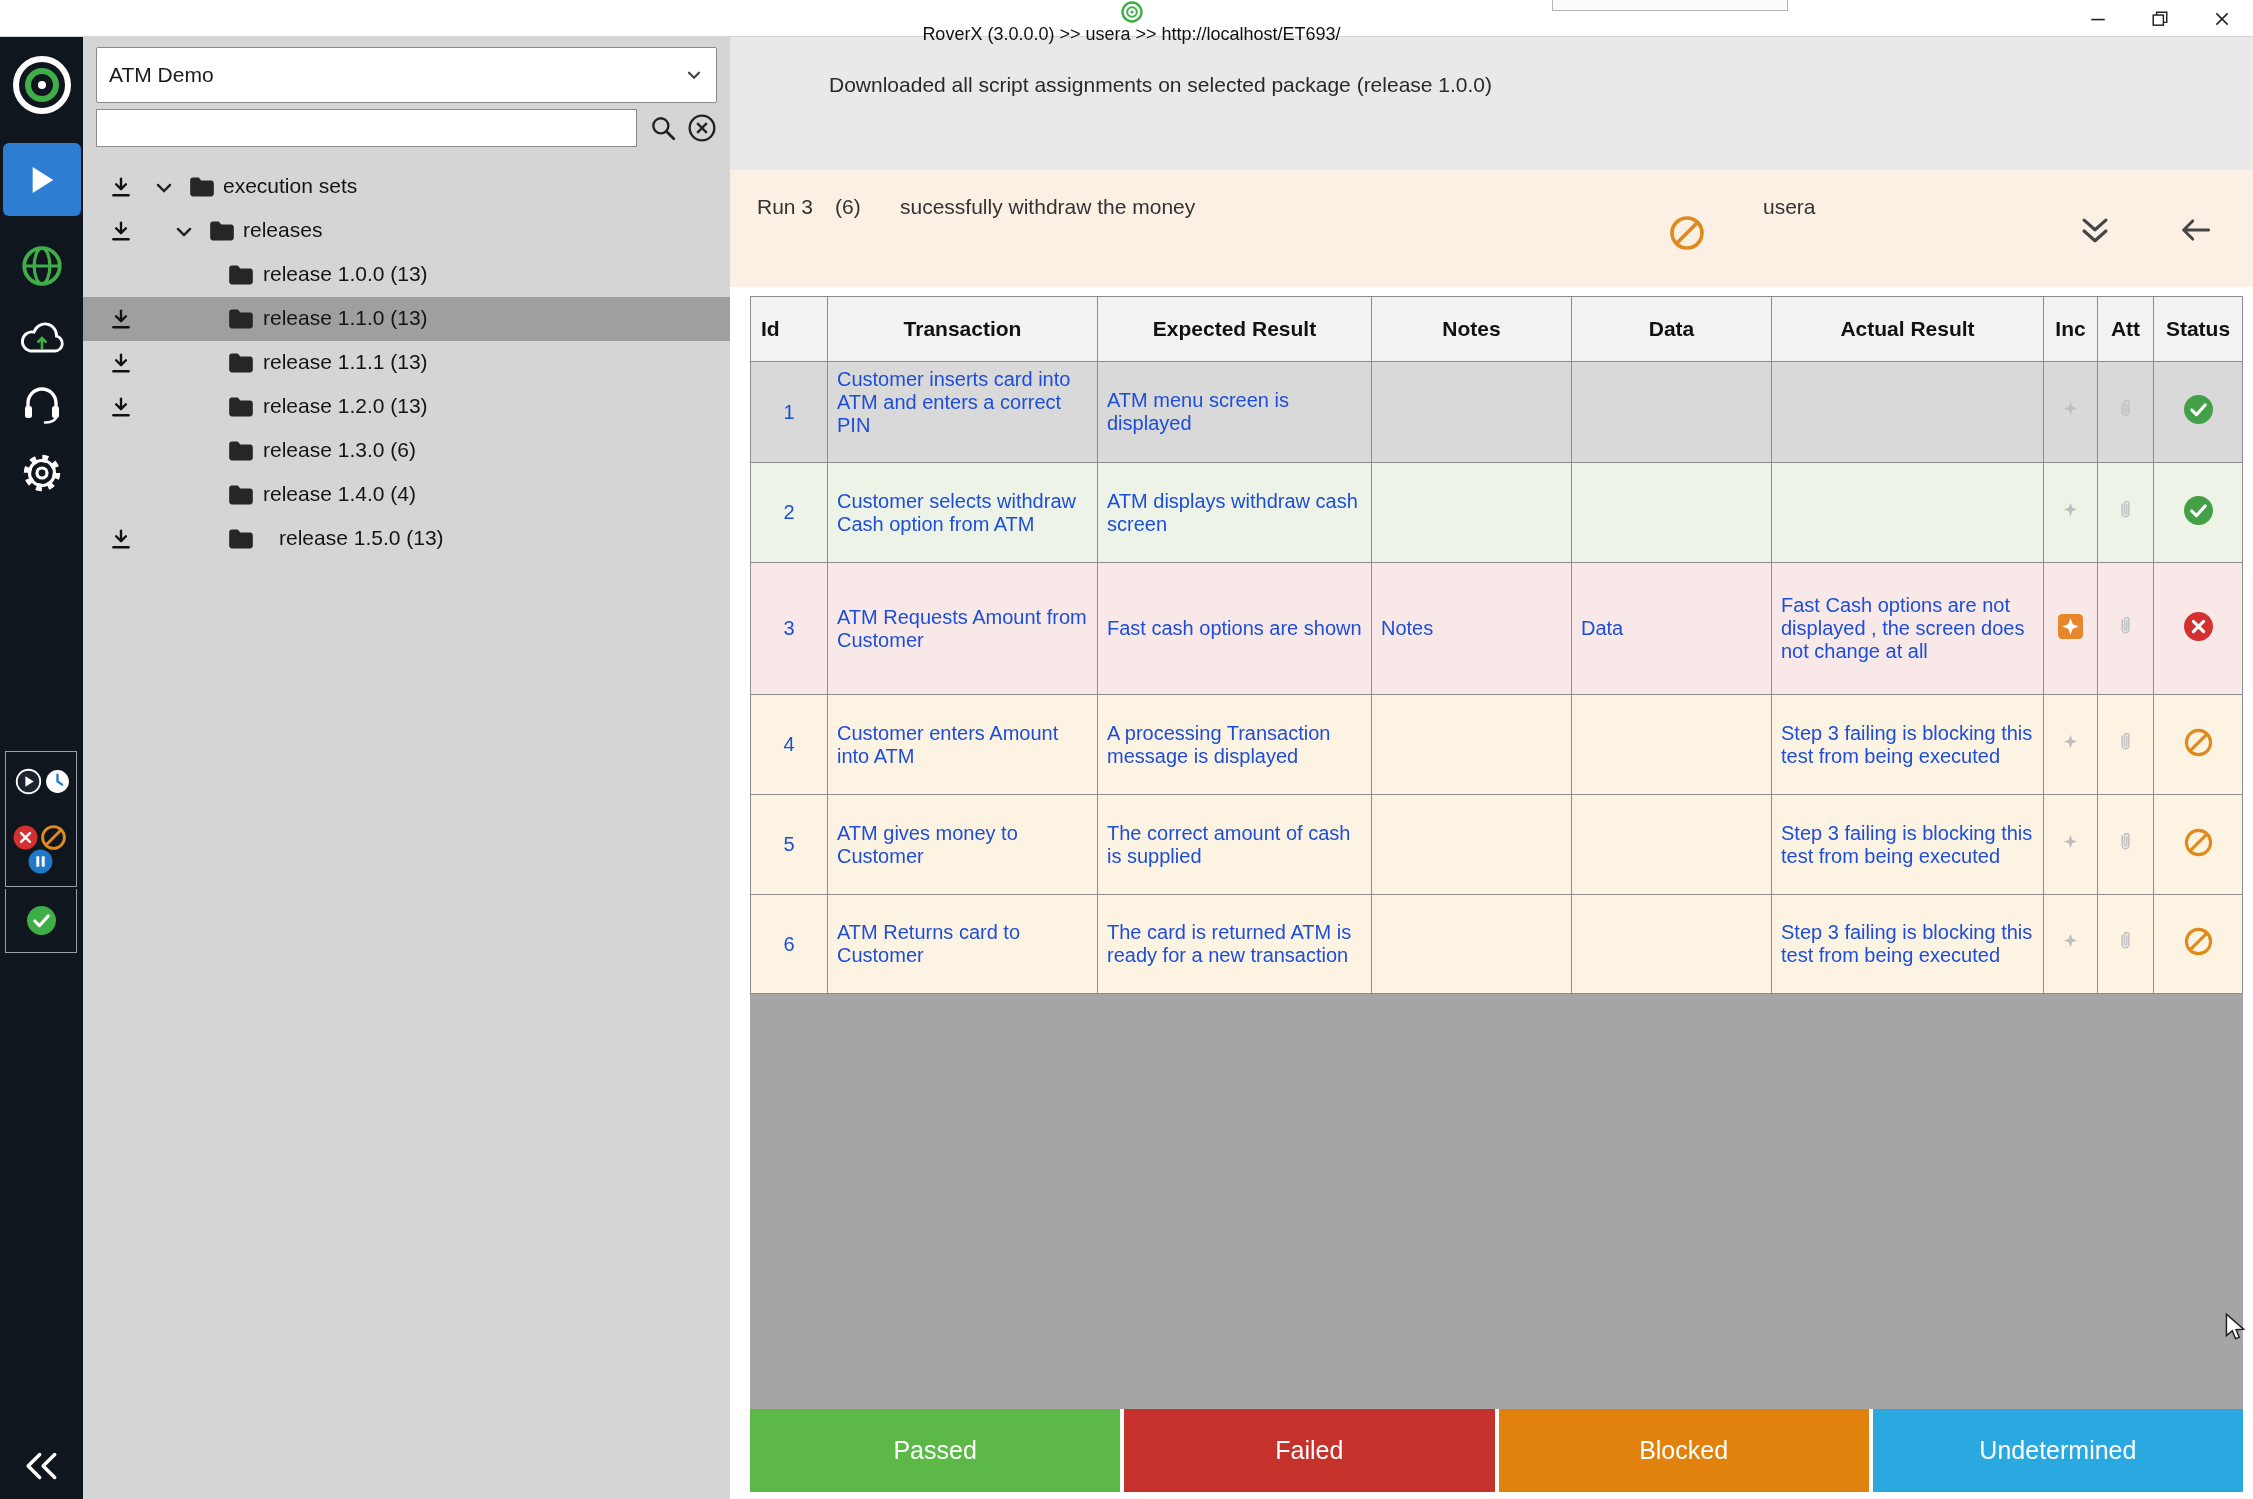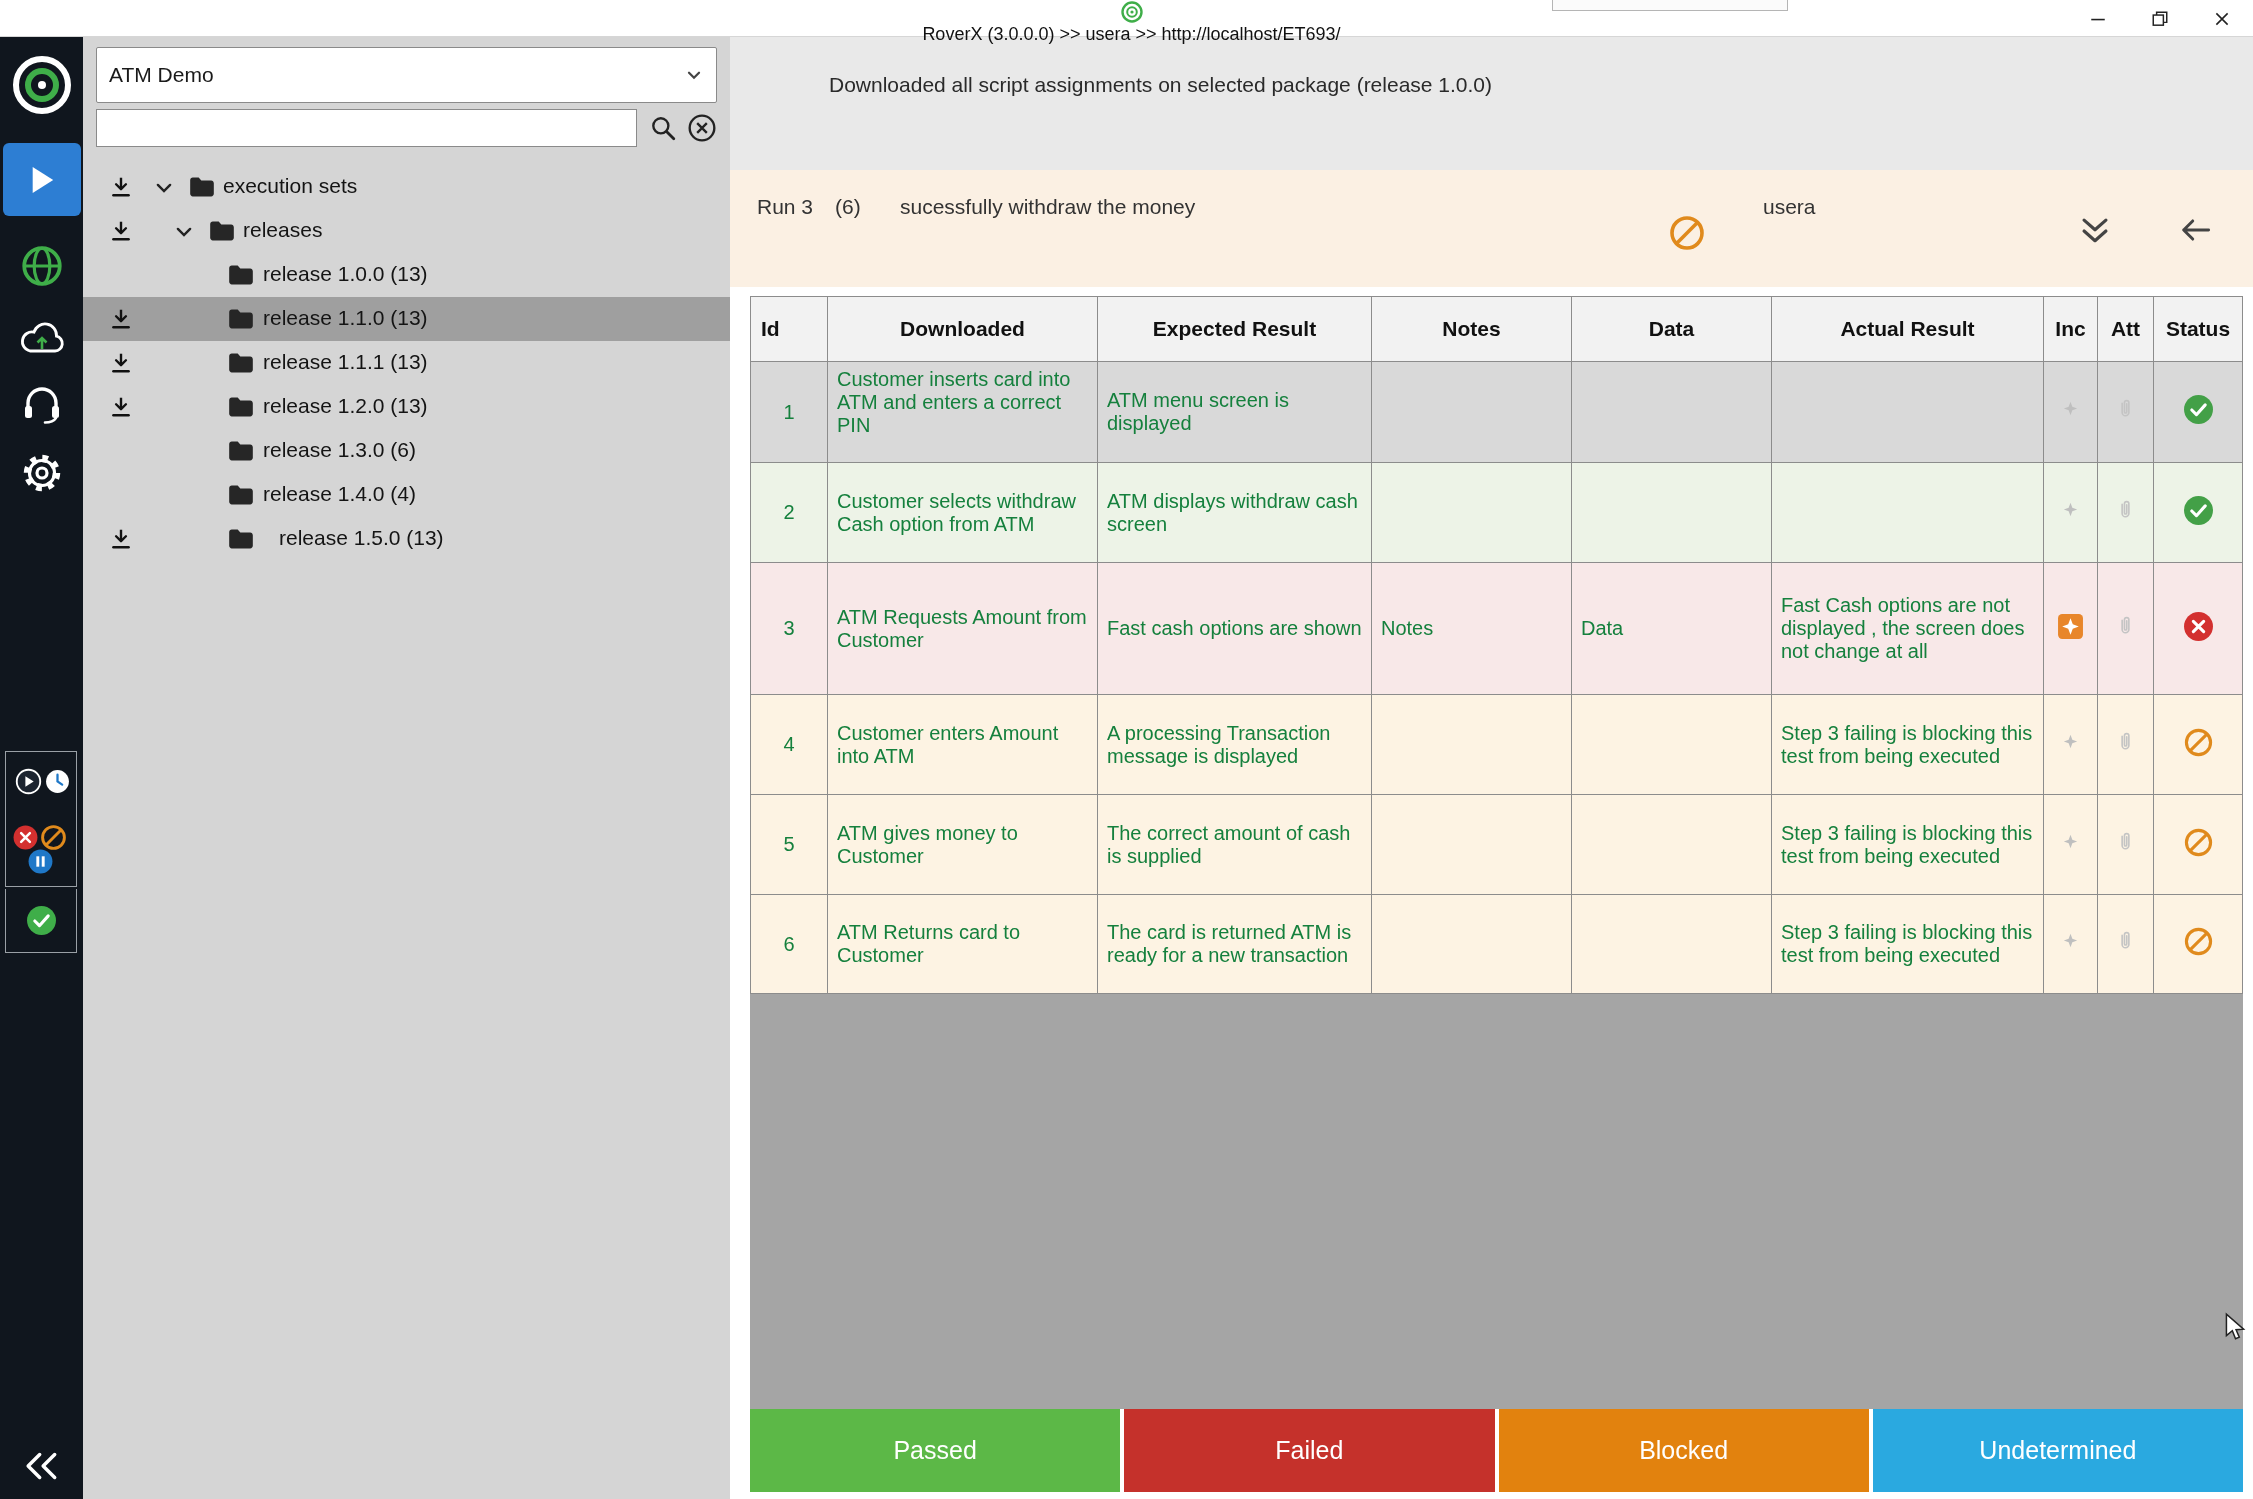--- a/index.html
+++ b/index.html
@@ -58,21 +58,21 @@
   .rb-user  { position:absolute; left:1033px; top:25px; }
   .rb-no    { position:absolute; left:938px; top:44px; width:38px; height:38px; }
   .rb-dblchev { position:absolute; left:1348px; top:46px; width:34px; height:30px; }
   .rb-back  { position:absolute; left:1448px; top:46px; width:34px; height:28px; }
 
   .content { flex:1; margin:9px 14px 0 20px; display:flex; flex-direction:column; }
   table.grid { table-layout:fixed; width:1492px; border-collapse:collapse; background:#fff; }
   .grid th, .grid td { border:1px solid #8c8c8c; font-size:20px; vertical-align:middle; }
   .grid th { height:65px; background:#f2f2f2; font-weight:bold; font-size:21px; color:#111; text-align:center; }
   .grid th.th-id { text-align:left; padding-left:10px; }
-  .grid td { padding:6px 9px; line-height:1.15; color:#15803d; }
+  .grid td { padding:6px 9px; line-height:1.15; color:#1d4ed8; }
   .grid td.c-id { text-align:center; padding:0; }
   .grid td.c-ic { text-align:center; padding:0; }
   .grid td.c-ic > span { display:inline-flex; }
   tr.r-gray  td { background:#d9d9d9; }
   tr.r-green td { background:#edf3e7; }
   tr.r-red   td { background:#f8e8e8; }
   tr.r-cream td { background:#fdf3e3; }
   .gray-fill { flex:1; background:#a5a5a5; }
   .btn-row { height:83px; margin-top:0; margin-bottom:7px; display:flex; gap:4px; }
   .verdict { flex:1; display:flex; align-items:center; justify-content:center; color:#fff; font-size:25px; border:none; cursor:pointer; font-family:Liberation Sans, sans-serif; }
@@ -410,21 +410,21 @@
             <col style="width:200px">
           <col style="width:200px">
             <col style="width:272px">
             <col style="width:54px">
             <col style="width:56px">
             <col style="width:89px">
         </colgroup>
         <thead>
           <tr>
             <th class="th-id">Id</th>
-            <th>Downloaded</th>
+            <th>Transaction</th>
             <th>Expected Result</th>
             <th>Notes</th>
             <th>Data</th>
             <th>Actual Result</th>
             <th>Inc</th>
             <th>Att</th>
             <th>Status</th>
           </tr>
         </thead>
         <tbody>

